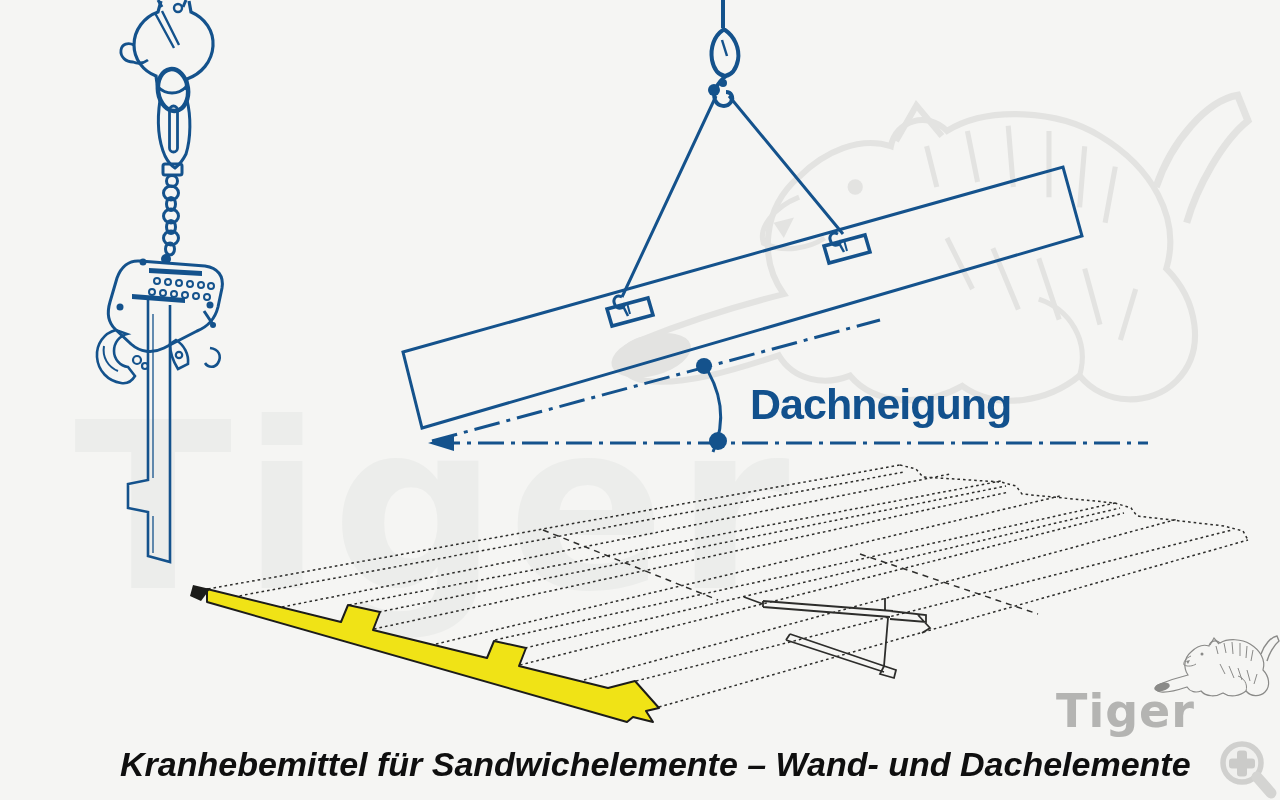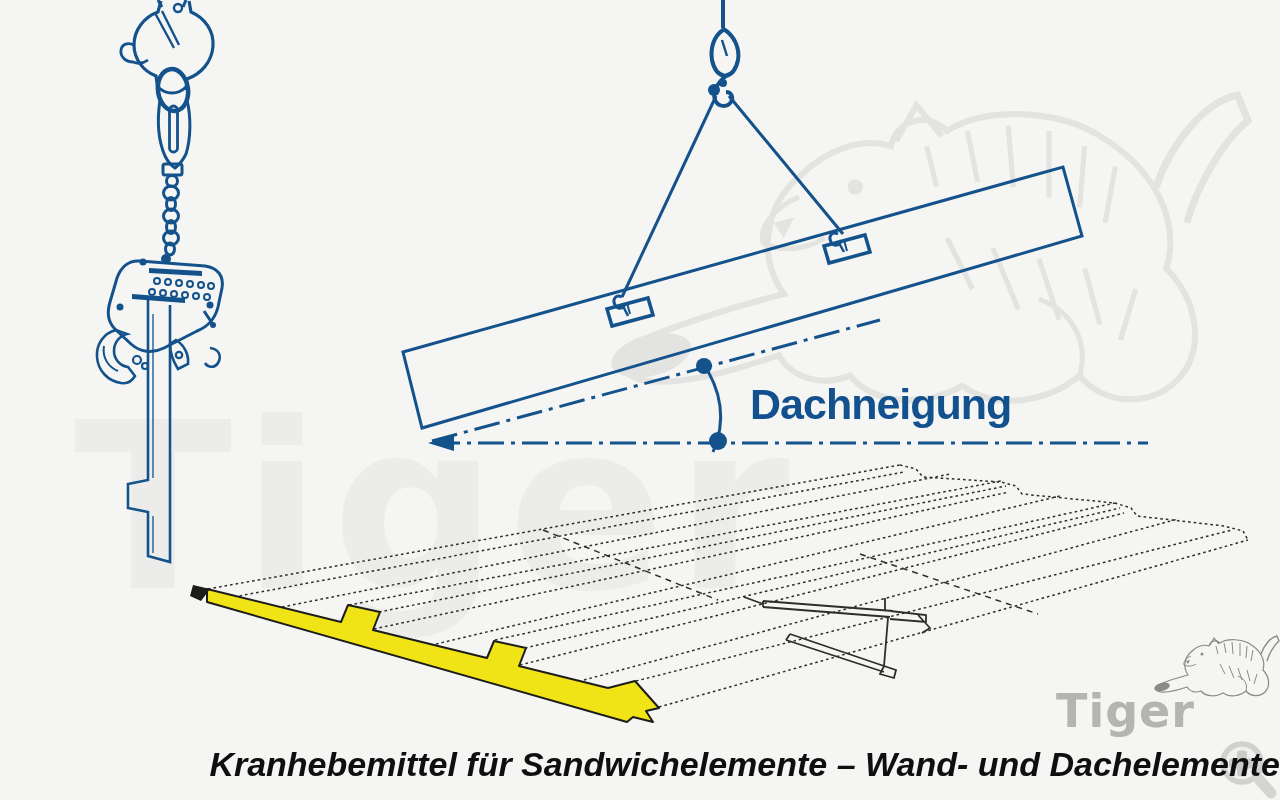--- a/index.html
+++ b/index.html
@@ -19,21 +19,21 @@
     font-family:"DejaVu Sans",sans-serif;font-weight:bold;
     font-size:46px;line-height:1;letter-spacing:1px;
     color:#b4b4b2;user-select:none;
   }
   #angle-label{
     left:750px;top:383px;
     font-size:43px;font-weight:bold;letter-spacing:-1px;
     color:#12518d;line-height:1;text-align:right;
   }
   #caption{
-    left:120px;top:744px;width:1160px;text-align:right;
+    left:120px;top:744px;width:1160px;text-align:left;
     font-size:34px;font-weight:bold;font-style:italic;
     color:#0f0f0f;line-height:1.2;
   }
   svg{position:absolute;left:0;top:0;}
   .blue{stroke:#14528c;fill:none;}
   .blackline{stroke:#2d2d2b;fill:none;}
   .dotted{stroke:#2d2d2b;fill:none;stroke-width:1.5;stroke-dasharray:2.6 3;}
   .tiger-big{color:#e3e3e1;}
   .tiger-small{color:#8a8a88;}
 </style>

